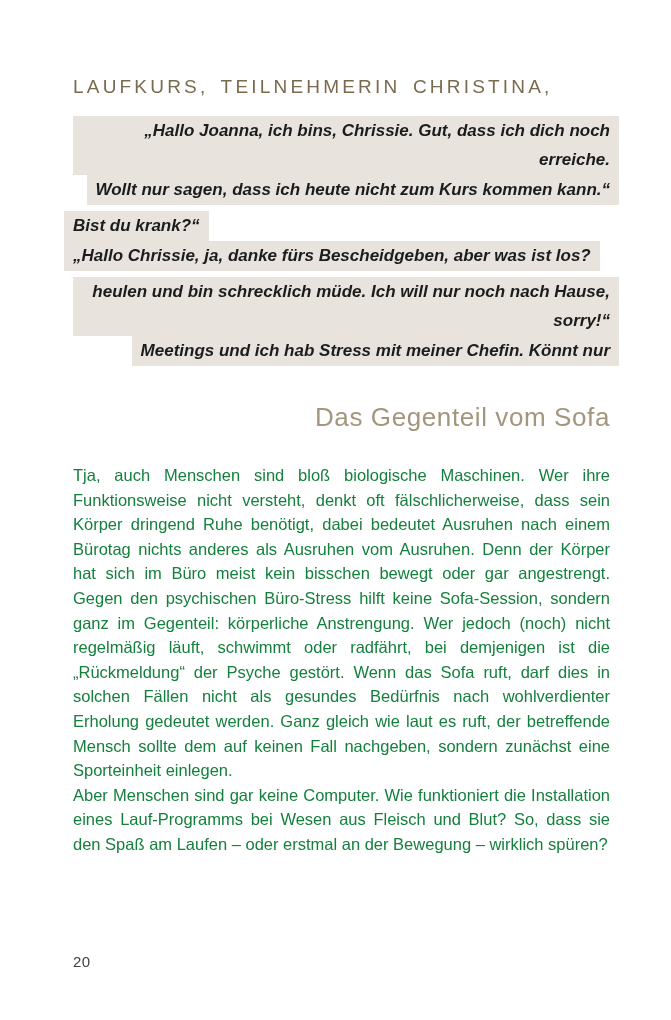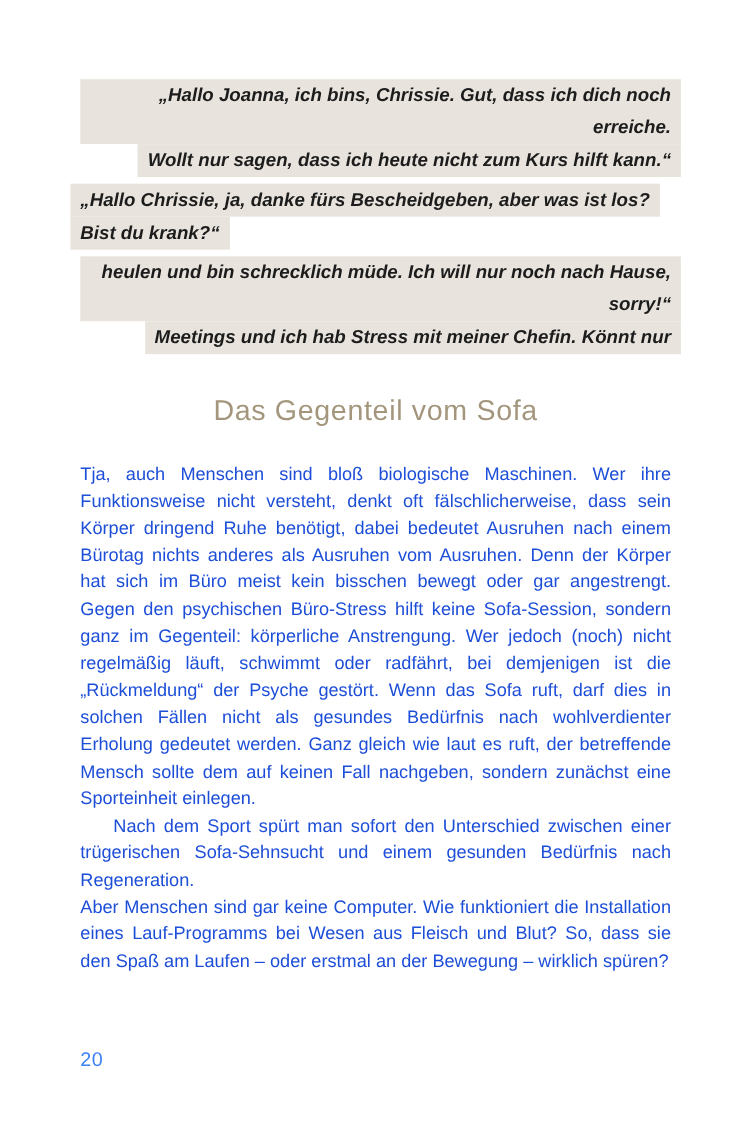--- a/index.html
+++ b/index.html
@@ -41,78 +41,78 @@
       padding: 0 9px 1px 9px;
     }
     .speech.right { text-align: right; }
     .speech.left  { text-align: left; }
     .speech.right .hl { margin-right: -9px; }
     .speech.left  .hl { margin-left: -9px; }
 
     
     .section-heading {
       margin: 36px 61px 30px 73px;
-      text-align: center;
+      text-align: right;
       font-size: 26px;
       font-weight: 400;
       color: #a3967d;
       letter-spacing: 0.6px;
     }
     .section-heading.second { margin-top: 42px; }
 
     
     .body-para {
       margin: 0 61px 0 73px;
       font-size: 16.5px;
       line-height: 24.6px;
-      color: #1d4ed8;
+      color: #15803d;
       text-align: justify;
     }
     .body-para.indent { text-indent: 30px; }
 
     
     .page-number {
       position: absolute;
       left: 73px;
       top: 953px;
-      font-size: 18px;
-      color: #3b82f6;
+      font-size: 15px;
+      color: #404040;
       letter-spacing: 0.5px;
     }
   </style>
 </head>
 <body>
 
 <div class="page">
 
   <header class="intro-heading">
+    <div>LAUFKURS, TEILNEHMERIN CHRISTINA,</div>
   </header>
 
   <section class="dialogue">
 
     <div class="speech right">
       <span class="line"><span class="hl">„Hallo Joanna, ich bins, Chrissie. Gut, dass ich dich noch erreiche.</span></span>
-      <span class="line"><span class="hl">Wollt nur sagen, dass ich heute nicht zum Kurs hilft kann.“</span></span>
+      <span class="line"><span class="hl">Wollt nur sagen, dass ich heute nicht zum Kurs kommen kann.“</span></span>
     </div>
 
     <div class="speech left">
+      <span class="line"><span class="hl">Bist du krank?“</span></span>
       <span class="line"><span class="hl">„Hallo Chrissie, ja, danke fürs Bescheidgeben, aber was ist los?</span></span>
-      <span class="line"><span class="hl">Bist du krank?“</span></span>
     </div>
 
     <div class="speech right">
       <span class="line"><span class="hl">heulen und bin schrecklich müde. Ich will nur noch nach Hause, sorry!“</span></span>
       <span class="line"><span class="hl">Meetings und ich hab Stress mit meiner Chefin. Könnt nur</span></span>
     </div>
 
   </section>
 
   <h2 class="section-heading">Das Gegenteil vom Sofa</h2>
 
   <p class="body-para">Tja, auch Menschen sind bloß biologische Maschinen. Wer ihre Funktionsweise nicht versteht, denkt oft fälschlicherweise, dass sein Körper dringend Ruhe benötigt, dabei bedeutet Ausruhen nach einem Bürotag nichts anderes als Ausruhen vom Ausruhen. Denn der Körper hat sich im Büro meist kein bisschen bewegt oder gar angestrengt. Gegen den psychischen Büro-Stress hilft keine Sofa-Session, sondern ganz im Gegenteil: körperliche Anstrengung. Wer jedoch (noch) nicht regelmäßig läuft, schwimmt oder radfährt, bei demjenigen ist die „Rückmeldung“ der Psyche gestört. Wenn das Sofa ruft, darf dies in solchen Fällen nicht als gesundes Bedürfnis nach wohlverdienter Erholung gedeutet werden. Ganz gleich wie laut es ruft, der betreffende Mensch sollte dem auf keinen Fall nachgeben, sondern zunächst eine Sporteinheit einlegen.</p>
-  <p class="body-para indent">Nach dem Sport spürt man sofort den Unterschied zwischen einer trügerischen Sofa-Sehnsucht und einem gesunden Bedürfnis nach Regeneration.</p>
 
 
   <p class="body-para">Aber Menschen sind gar keine Computer. Wie funktioniert die Installation eines Lauf-Programms bei Wesen aus Fleisch und Blut? So, dass sie den Spaß am Laufen – oder erstmal an der Bewegung – wirklich spüren?</p>
 
   <footer class="page-number">20</footer>
 
 </div>
 
 </body></html>

